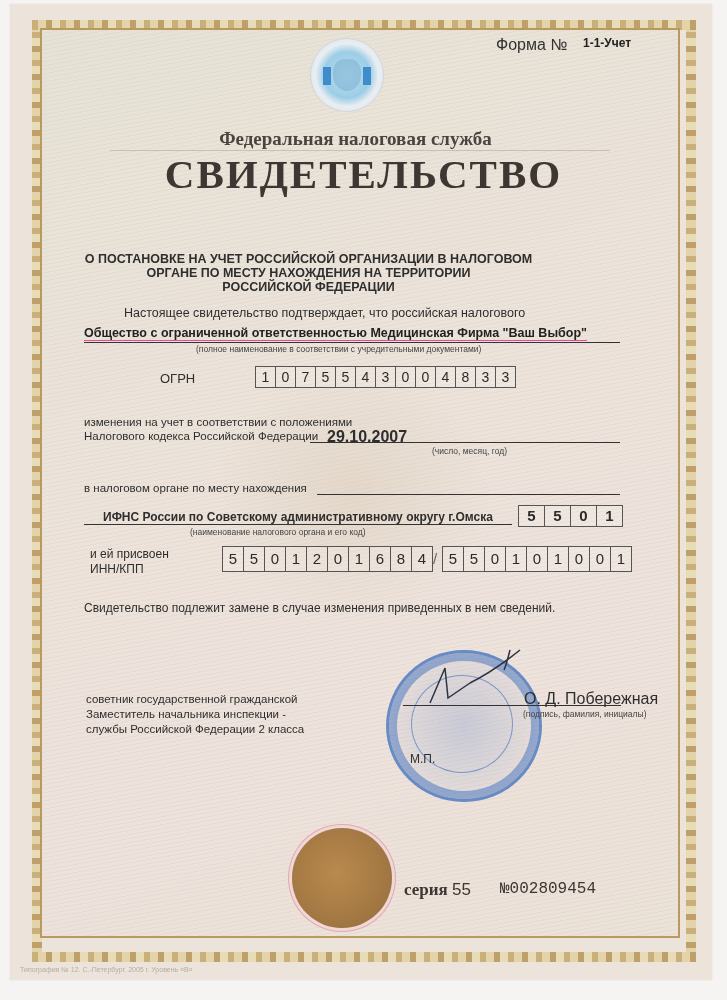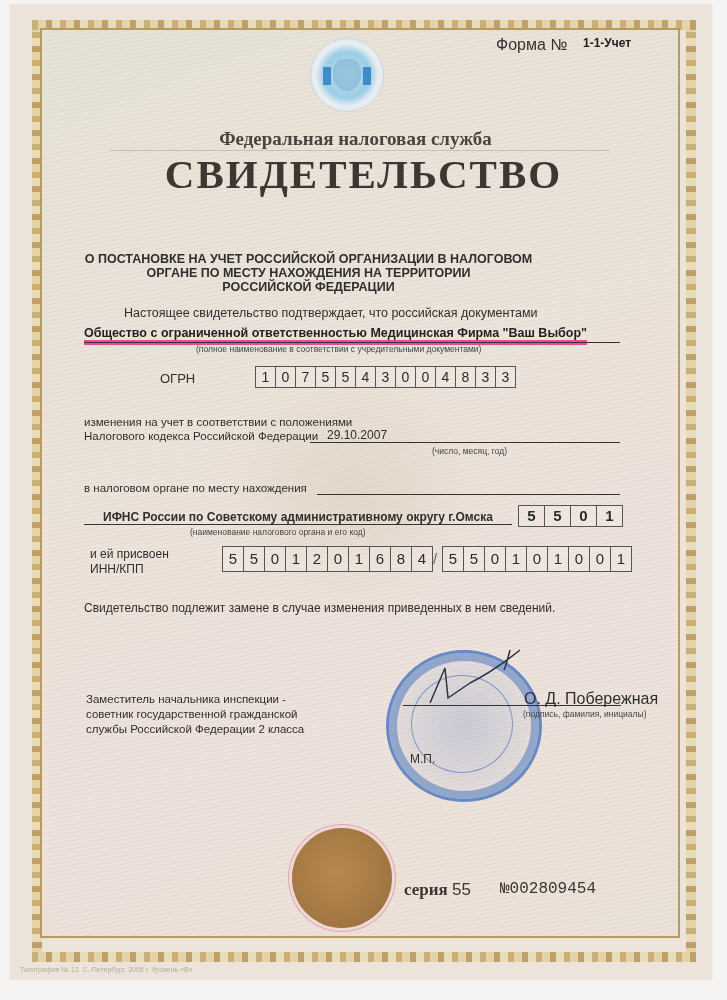--- a/index.html
+++ b/index.html
@@ -64,21 +64,21 @@
   }
   .subtitle {
     left: 0; width: 617px; top: 252px; text-align: center;
     font-size: 12.5px; font-weight: bold; color: #2e2e2e; line-height: 14px;
   }
   .text { font-size: 12.5px; color: #2e2e2e; }
   .small-note { font-size: 8.5px; color: #444; }
   .org-name {
     left: 84px; top: 326px; width: 536px; font-size: 12.5px; font-weight: bold; color: #222;
   }
-  .org-name span { border-bottom: 5px solid #ec4899; }
+  .org-name span { border-bottom: 1px solid #ec4899; }
   .org-line { left: 84px; top: 342px; width: 536px; height: 1px; background: #333; }
   .boxes { display: flex; border: 1px solid #555; background: rgba(255,255,255,0.15); }
   .boxes .cell {
     width: 19px; height: 20px; border-right: 1px solid #555; text-align: center;
     font-size: 14px; line-height: 20px; color: #2a2a2a;
   }
   .boxes .cell:last-child { border-right: none; }
   .inn-boxes .cell { width: 20px; height: 24px; line-height: 24px; font-size: 15px; }
   .code-boxes .cell { width: 25px; height: 20px; line-height: 20px; font-size: 15px; font-weight: bold; }
   .seal {
@@ -123,21 +123,21 @@
 <div class="abs form-value">1-1-Учет</div>
 <div class="abs agency">Федеральная налоговая служба</div>
 <div class="abs" style="left:110px;top:150px;width:500px;height:1px;background:#c9bfb2;"></div>
 <div class="abs title">СВИДЕТЕЛЬСТВО</div>
 <div class="abs subtitle">
   <div>О ПОСТАНОВКЕ НА УЧЕТ РОССИЙСКОЙ ОРГАНИЗАЦИИ В НАЛОГОВОМ</div>
   <div>ОРГАНЕ ПО МЕСТУ НАХОЖДЕНИЯ НА ТЕРРИТОРИИ</div>
   <div>РОССИЙСКОЙ ФЕДЕРАЦИИ</div>
 </div>
 
-<div class="abs text" style="left:124px;top:306px;">Настоящее свидетельство подтверждает, что российская документами</div>
+<div class="abs text" style="left:124px;top:306px;">Настоящее свидетельство подтверждает, что российская налогового</div>
 <div class="abs org-name"><span>Общество с ограниченной ответственностью Медицинская Фирма "Ваш Выбор"</span></div>
 <div class="abs org-line"></div>
 <div class="abs small-note" style="left:196px;top:344px;">(полное наименование в соответствии с учредительными документами)</div>
 
 <div class="abs text" style="left:160px;top:371px;font-size:13px;">ОГРН</div>
 <div class="abs boxes" style="left:255px;top:366px;">
   <div class="cell">1</div>
     <div class="cell">0</div>
   <div class="cell">7</div>
     <div class="cell">5</div>
@@ -148,21 +148,21 @@
   <div class="cell">0</div>
     <div class="cell">4</div>
   <div class="cell">8</div>
     <div class="cell">3</div>
   <div class="cell">3</div>
 </div>
 
 <div class="abs text" style="left:84px;top:416px;font-size:11.5px;">изменения на учет в соответствии с положениями</div>
 <div class="abs text" style="left:84px;top:430px;font-size:11.5px;">Налогового кодекса Российской Федерации</div>
 <div class="abs" style="left:310px;top:442px;width:310px;height:1px;background:#333;"></div>
-<div class="abs text" style="left:327px;top:428px;font-weight:normal;font-size:12px;">29.10.2007</div>
+<div class="abs text" style="left:327px;top:428px;font-weight:bold;font-size:16px;">29.10.2007</div>
 <div class="abs small-note" style="left:432px;top:446px;">(число, месяц, год)</div>
 
 <div class="abs text" style="left:84px;top:482px;font-size:11.5px;">в налоговом органе по месту нахождения</div>
 <div class="abs" style="left:317px;top:494px;width:303px;height:1px;background:#333;"></div>
 <div class="abs text" style="left:103px;top:510px;font-weight:bold;font-size:12px;">ИФНС России по Советскому административному округу г.Омска</div>
 <div class="abs" style="left:84px;top:524px;width:428px;height:1px;background:#333;"></div>
 <div class="abs boxes code-boxes" style="left:518px;top:505px;">
   <div class="cell">5</div>
     <div class="cell">5</div>
   <div class="cell">0</div>
@@ -193,22 +193,22 @@
   <div class="cell">0</div>
     <div class="cell">1</div>
   <div class="cell">0</div>
     <div class="cell">0</div>
   <div class="cell">1</div>
 </div>
 
 <div class="abs text" style="left:84px;top:601px;font-size:12px;">Свидетельство подлежит замене в случае изменения приведенных в нем сведений.</div>
 
 <div class="abs text" style="left:86px;top:692px;font-size:11.5px;line-height:15px;">
+  <div>советник государственной гражданской</div>
   <div>Заместитель начальника инспекции -</div>
-  <div>советник государственной гражданской</div>
   <div>службы Российской Федерации 2 класса</div>
 </div>
 <div class="abs seal">
     <div class="inner-ring"></div>
   </div>
 <svg class="abs signature" viewBox="0 0 120 60">
   <path d="M20 55 L35 20 L38 50 L60 35 M60 35 C80 25, 100 10, 110 2 M100 2 C98 10, 96 18, 94 22" stroke="#2b3440" stroke-width="1.5" fill="none"></path>
 </svg>
 <div class="abs" style="left:403px;top:705px;width:218px;height:1px;background:#333;"></div>
 <div class="abs text" style="left:524px;top:690px;font-size:16px;">О. Д. Побережная</div>

